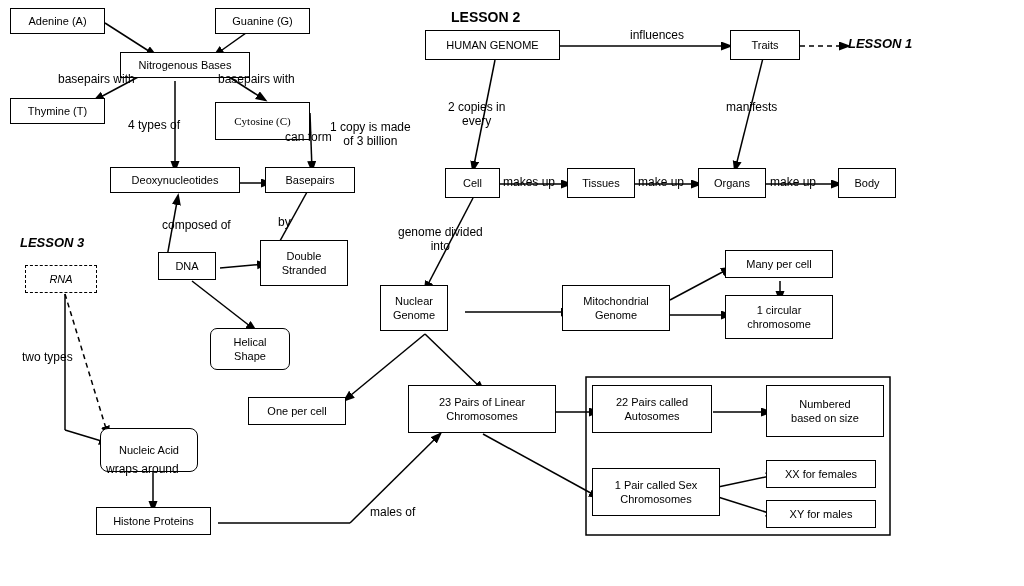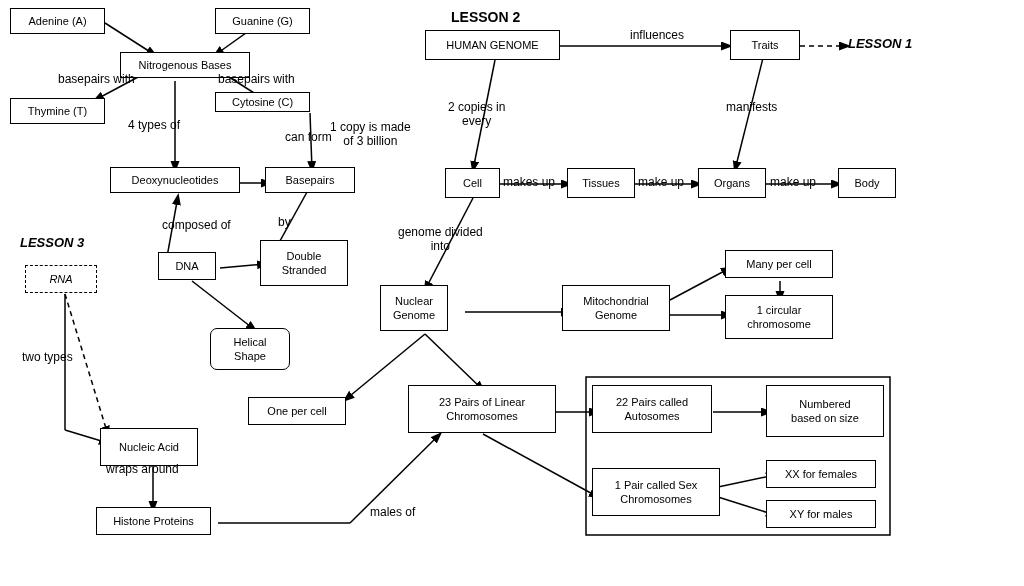--- a/index.html
+++ b/index.html
@@ -156,21 +156,21 @@
 <div class="node" style="left:730px; top:30px; width:70px; height:30px; display:flex; align-items:center; justify-content:center;">Traits</div>
 
 <div class="node" style="left:10px; top:8px; width:95px; height:26px; display:flex; align-items:center; justify-content:center;">Adenine (A)</div>
 
 <div class="node" style="left:215px; top:8px; width:95px; height:26px; display:flex; align-items:center; justify-content:center;">Guanine (G)</div>
 
 <div class="node" style="left:120px; top:52px; width:130px; height:26px; display:flex; align-items:center; justify-content:center;">Nitrogenous Bases</div>
 
 <div class="node" style="left:10px; top:98px; width:95px; height:26px; display:flex; align-items:center; justify-content:center;">Thymine (T)</div>
 
-<div class="node" style="left:215px; top:92px; width:95px; height:20px; display:flex; align-items:center; justify-content:center;">Cytosine (C)</div>
+<div class="node" style="left:215px; top:102px; width:95px; height:38px; display:flex; align-items:center; justify-content:center;font-family:Liberation Serif, serif;">Cytosine (C)</div>
 
 <div class="label" style="left:58px; top:72px;">basepairs with</div>
 <div class="label" style="left:218px; top:72px;">basepairs with</div>
 
 <div class="label" style="left:128px; top:118px;">4 types of</div>
 
 <div class="label" style="left:285px; top:130px;">can form</div>
 
 <div class="node" style="left:110px; top:167px; width:130px; height:26px; display:flex; align-items:center; justify-content:center;">Deoxynucleotides</div>
 
@@ -225,21 +225,21 @@
 into</div>
 
 <div class="node" style="left:562px; top:285px; width:108px; height:46px; display:flex; align-items:center; justify-content:center; white-space:pre-line;">Mitochondrial
 Genome</div>
 
 <div class="node" style="left:725px; top:250px; width:108px; height:28px; display:flex; align-items:center; justify-content:center;">Many per cell</div>
 
 <div class="node" style="left:725px; top:295px; width:108px; height:44px; display:flex; align-items:center; justify-content:center; white-space:pre-line;">1 circular
 chromosome</div>
 
-<div class="node" style="left:100px; top:428px; width:98px; height:38px; display:flex; align-items:center; justify-content:center;">Nucleic Acid</div>
+<div class="node" style="left:100px; top:428px; width:98px; height:44px; display:flex; align-items:center; justify-content:center;border-radius:8px;">Nucleic Acid</div>
 
 <div class="label" style="left:106px; top:462px;">wraps around</div>
 
 <div class="node" style="left:96px; top:507px; width:115px; height:28px; display:flex; align-items:center; justify-content:center;">Histone Proteins</div>
 
 <div class="node" style="left:408px; top:385px; width:148px; height:48px; display:flex; align-items:center; justify-content:center; white-space:pre-line;">23 Pairs of Linear
 Chromosomes</div>
 
 <div class="node" style="left:592px; top:385px; width:120px; height:48px; display:flex; align-items:center; justify-content:center; white-space:pre-line;">22 Pairs called
 Autosomes</div>

